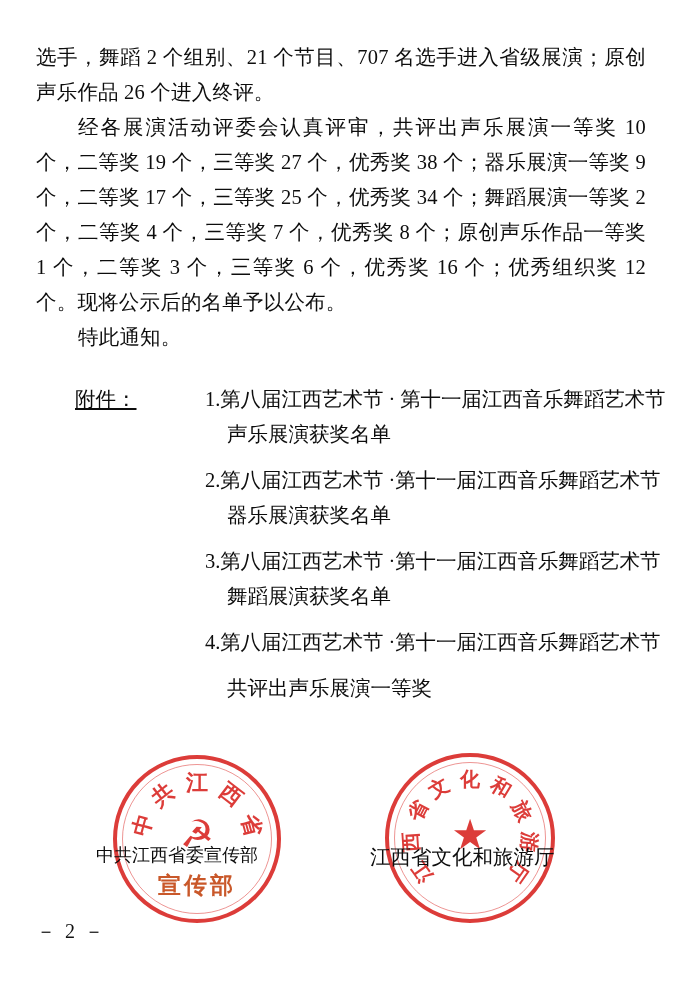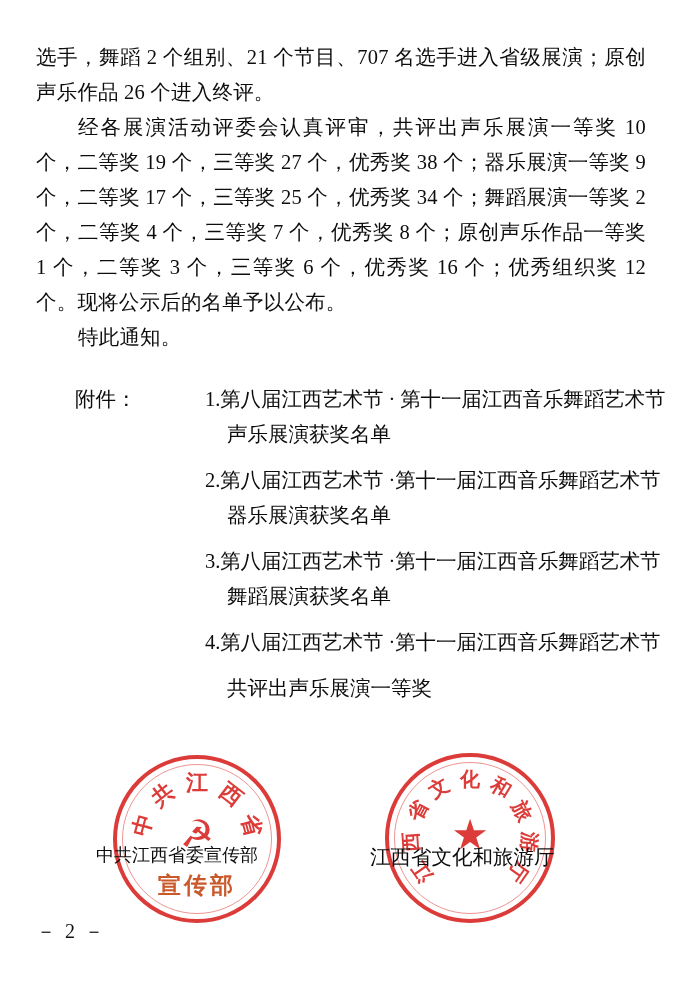--- a/index.html
+++ b/index.html
@@ -47,20 +47,21 @@
     width: 610px;
     font-size: 20.5px;
     line-height: 35px;
   }
   .attach-head {
     position: absolute;
     left: 39px;
     top: 0px;
     width: 110px;
     white-space: nowrap;
+    text-decoration: underline;
   }
   .attach-list {
     position: absolute;
     left: 125px;
     top: 0px;
     width: 520px;
     margin-left: 44px;
   }
   .attach-item {
     margin-bottom: 11px;

